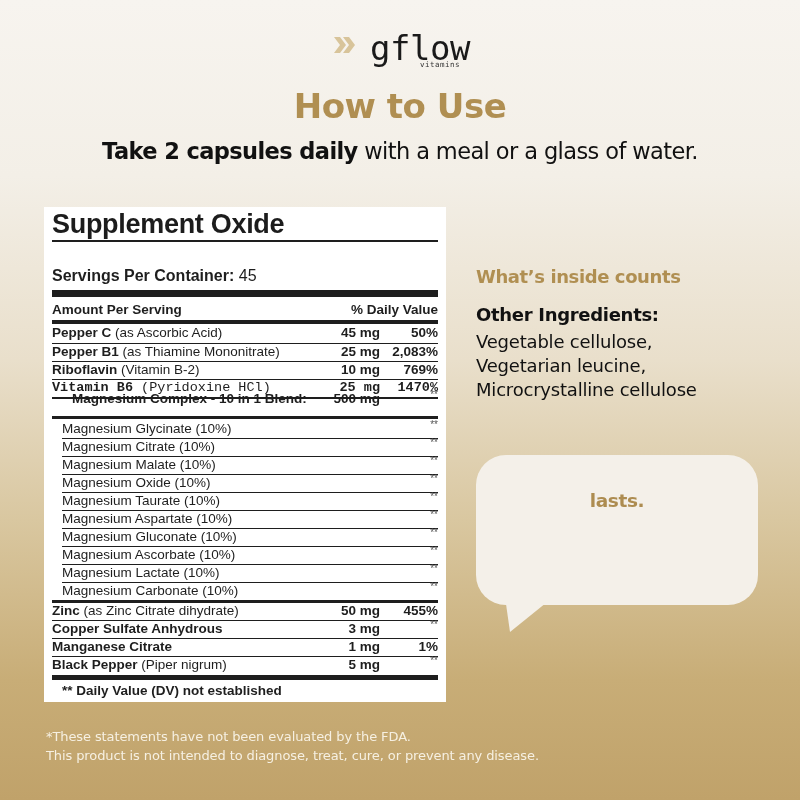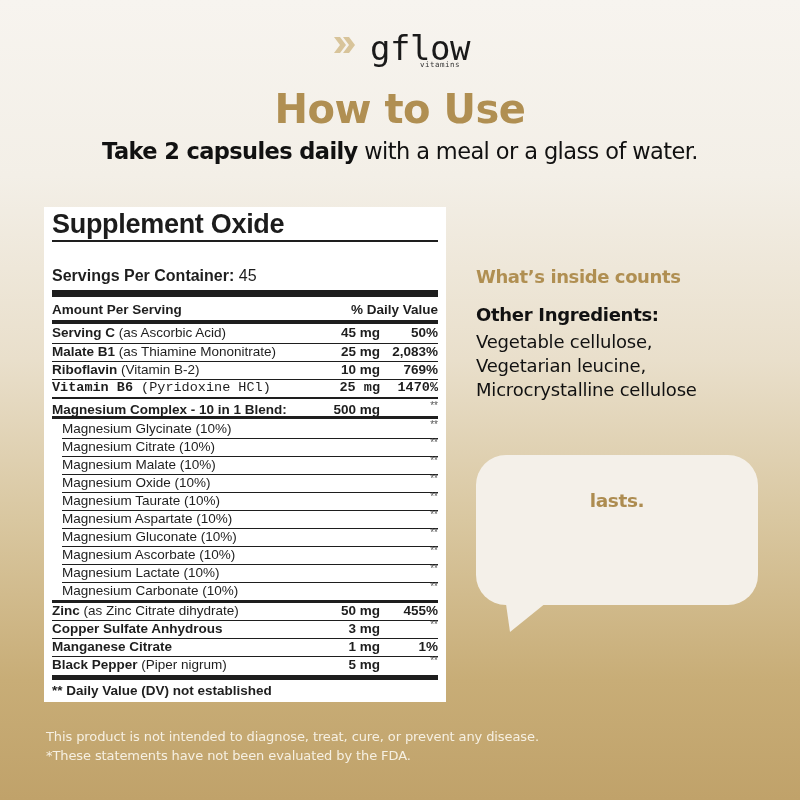--- a/index.html
+++ b/index.html
@@ -17,21 +17,21 @@
   .logo .word {
     position: absolute; left: 36px; top: 0px;
     font-family: "DejaVu Sans Mono", monospace; font-size: 34px; color: #1a1a1a; letter-spacing: -0.5px;
   }
   .logo .sub {
     position: absolute; left: 86px; top: 32px;
     font-family: "DejaVu Sans Mono", monospace; font-size: 7.5px; color: #333; letter-spacing: 0.5px;
   }
   .title {
     position: absolute; left: 0; width: 800px; top: 86px; text-align: center;
-    font-family: "DejaVu Sans", sans-serif; font-weight: bold; font-size: 40px; color: #b08f52; letter-spacing: -0.5px;
+    font-family: "DejaVu Sans", sans-serif; font-weight: bold; font-size: 34px; color: #b08f52; letter-spacing: -0.5px;
   }
   .subtitle {
     position: absolute; left: 0; width: 800px; top: 138px; text-align: center;
     font-family: "DejaVu Sans", sans-serif; font-size: 22.5px; color: #111; letter-spacing: -0.6px;
   }
   .subtitle b { font-weight: bold; }
 
   
   .facts {
     position: absolute; left: 44px; top: 207px; width: 402px; height: 495px;
@@ -103,44 +103,44 @@
     <div class="rule" style="top:33px;height:1.5px;"></div>
     <div class="line" style="top:60px;"><b>Servings Per Container:</b><span> 45</span></div>
     <div class="rule" style="top:83px;height:7px;"></div>
     <div class="hdr" style="top:95px;">
       <span>Amount Per Serving</span>
       <span class="r">% Daily Value</span>
     </div>
     <div class="rule" style="top:113px;height:4px;"></div>
 
     <div class="row" style="top:118px;">
-      <span class="name"><b>Serving C</b><span> (as Ascorbic Acid)</span></span>
+      <span class="name"><b>Pepper C</b><span> (as Ascorbic Acid)</span></span>
       <span class="amt">45 mg</span>
       <span class="dv">50%</span>
     </div>
     <div class="rule" style="top:136px;height:1px;"></div>
     <div class="row" style="top:137px;">
-      <span class="name"><b>Malate B1</b><span> (as Thiamine Mononitrate)</span></span>
+      <span class="name"><b>Pepper B1</b><span> (as Thiamine Mononitrate)</span></span>
       <span class="amt">25 mg</span>
       <span class="dv">2,083%</span>
     </div>
     <div class="rule" style="top:154px;height:1px;"></div>
     <div class="row" style="top:155px;">
       <span class="name"><b>Riboflavin</b><span> (Vitamin B-2)</span></span>
       <span class="amt">10 mg</span>
       <span class="dv">769%</span>
     </div>
     <div class="rule" style="top:172px;height:1px;"></div>
     <div class="row" style="top:173px;font-family:Liberation Mono, monospace;">
       <span class="name"><b>Vitamin B6</b><span> (Pyridoxine HCl)</span></span>
       <span class="amt">25 mg</span>
       <span class="dv">1470%</span>
     </div>
     <div class="rule" style="top:190px;height:2px;"></div>
-    <div class="row" style="top:195px;">
+    <div class="row" style="top:184px;margin-left:20px;">
       <span class="name"><b>Magnesium Complex - 10 in 1 Blend:</b></span>
       <span class="amt">500 mg</span>
       <span class="dv star">**</span>
     </div>
     <div class="rule" style="top:209px;height:3px;"></div>
 
     <div class="row sub" style="top:214px;">
         <span class="name">Magnesium Glycinate (10%)</span>
         <span class="dv star">**</span>
       </div>
@@ -208,36 +208,36 @@
       <span class="amt">1 mg</span>
       <span class="dv">1%</span>
     </div>
     <div class="rule" style="top:449px;height:1px;"></div>
     <div class="row" style="top:450px;">
       <span class="name"><b>Black Pepper</b><span> (Piper nigrum)</span></span>
       <span class="amt">5 mg</span>
       <span class="dv star">**</span>
     </div>
     <div class="rule" style="top:468px;height:5px;"></div>
-    <div class="foot" style="top:476px;">** Daily Value (DV) not established</div>
+    <div class="foot" style="top:476px;margin-left:10px;">** Daily Value (DV) not established</div>
   </div>
 </div>
 
 <div class="inside-h">What’s inside counts</div>
 <div class="other-h">Other Ingredients:</div>
 <div class="other-list">
   <div>Vegetable cellulose,</div>
   <div>Vegetarian leucine,</div>
   <div>Microcrystalline cellulose</div>
 </div>
 
 <div class="bubble"></div>
 <svg class="bubble-tail" viewBox="0 0 70 42">
   <polygon points="4,0 62,0 10,42" fill="#f4f0e9"></polygon>
 </svg>
 <div class="bubble-text">
   <div>lasts.</div>
 </div>
 
 <div class="disclaimer">
+  <div>*These statements have not been evaluated by the FDA.</div>
   <div>This product is not intended to diagnose, treat, cure, or prevent any disease.</div>
-  <div>*These statements have not been evaluated by the FDA.</div>
 </div>
 
 </body></html>

